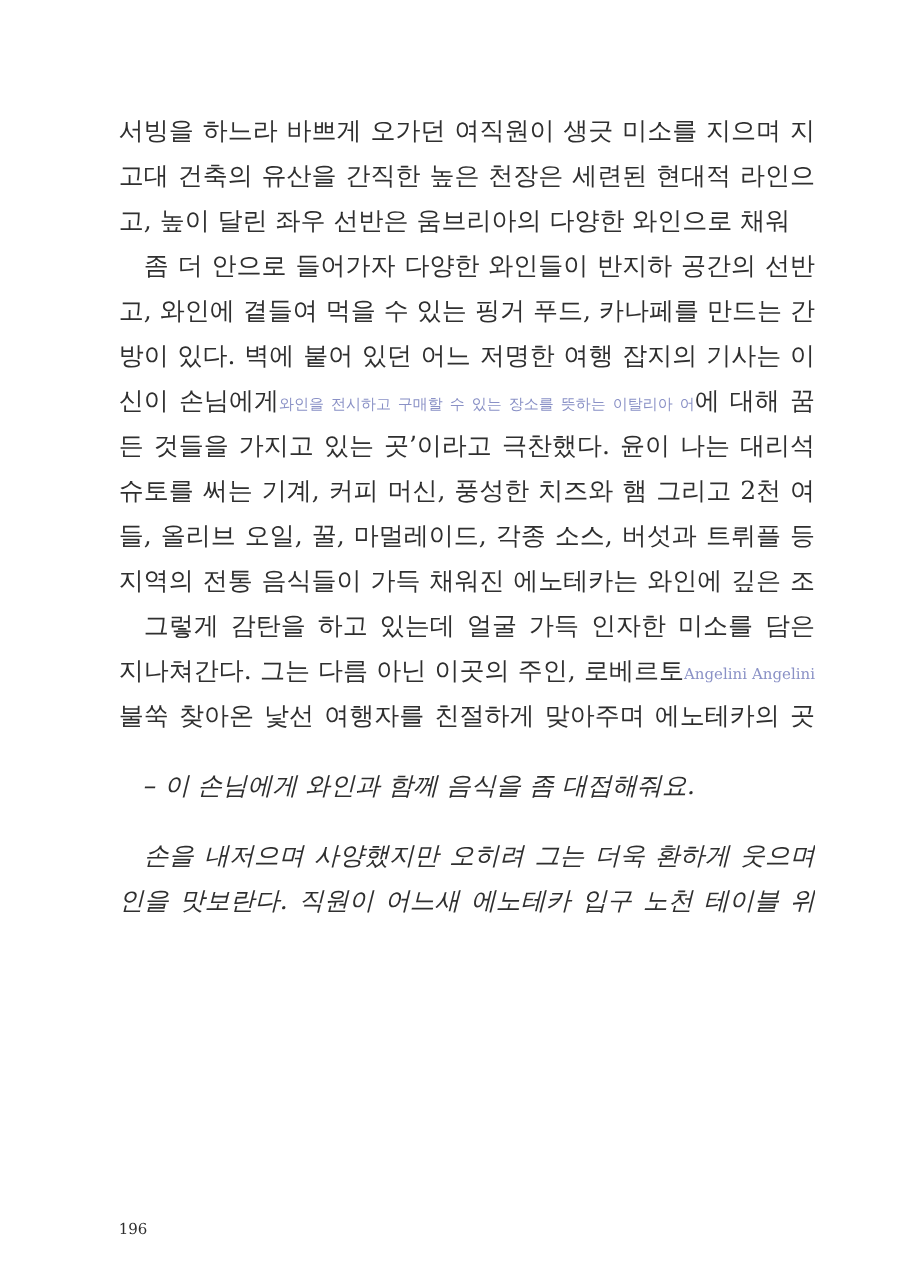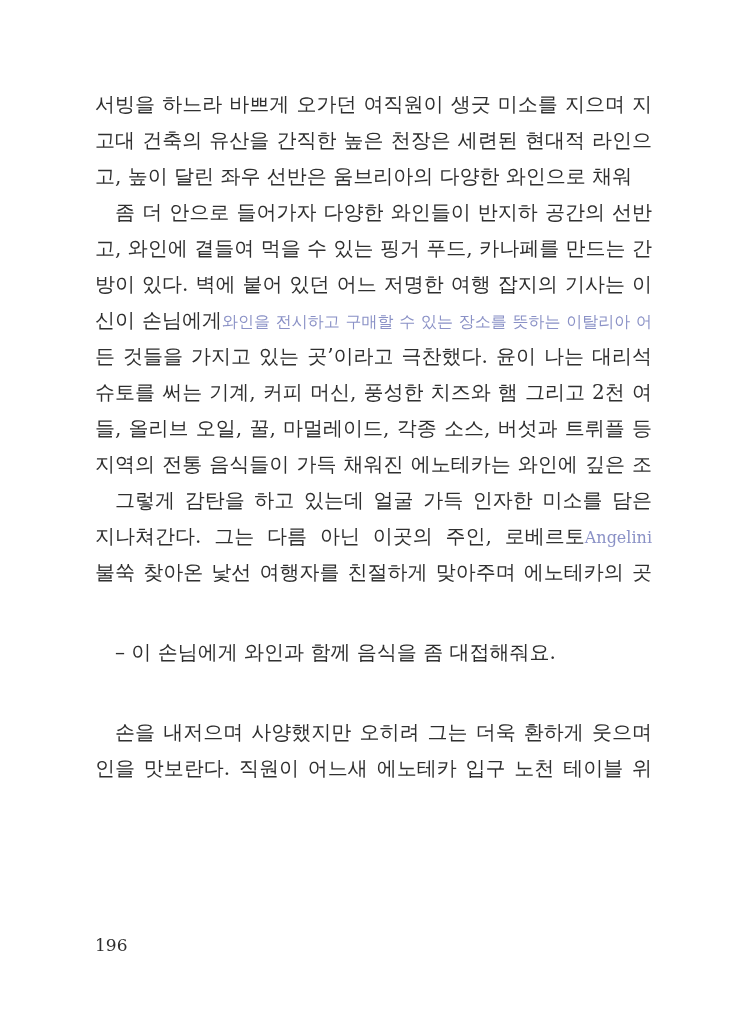--- a/index.html
+++ b/index.html
@@ -16,45 +16,45 @@
     color: var(--text-color, #2f2f2f);
     overflow: hidden;
   }
   .text-block {
     position: absolute;
     left: 95px;
     top: 86px;
     width: 557px;
   }
   .block { margin: 0; }
-  .block.gap-before { margin-top: 44px; }
+  .block.gap-before { margin-top: 20px; font-style: italic; }
   .line {
     font-size: 20px;
     line-height: 36px;
     height: 36px;
     letter-spacing: 0px;
     text-align: left;
     overflow: hidden;
   }
   .line.full {
     text-align: justify;
     text-align-last: justify;
   }
   .line.indent { text-indent: 20px; }
   .seg { font-size: 20px; }
   .annotation {
-    font-size: 16px;
+    font-size: 12px;
     color: var(--annotation-color, #8a91c6);
     letter-spacing: 0px;
   }
   .page-number {
     position: absolute;
     left: 95px;
-    top: 934px;
-    font-size: 17px;
+    top: 972px;
+    font-size: 12px;
     line-height: 22px;
     color: var(--text-color, #2f2f2f);
   }
 </style>
 </head>
 <body>
 
 <div class="page">
   <div class="text-block">
       <div class="block">

